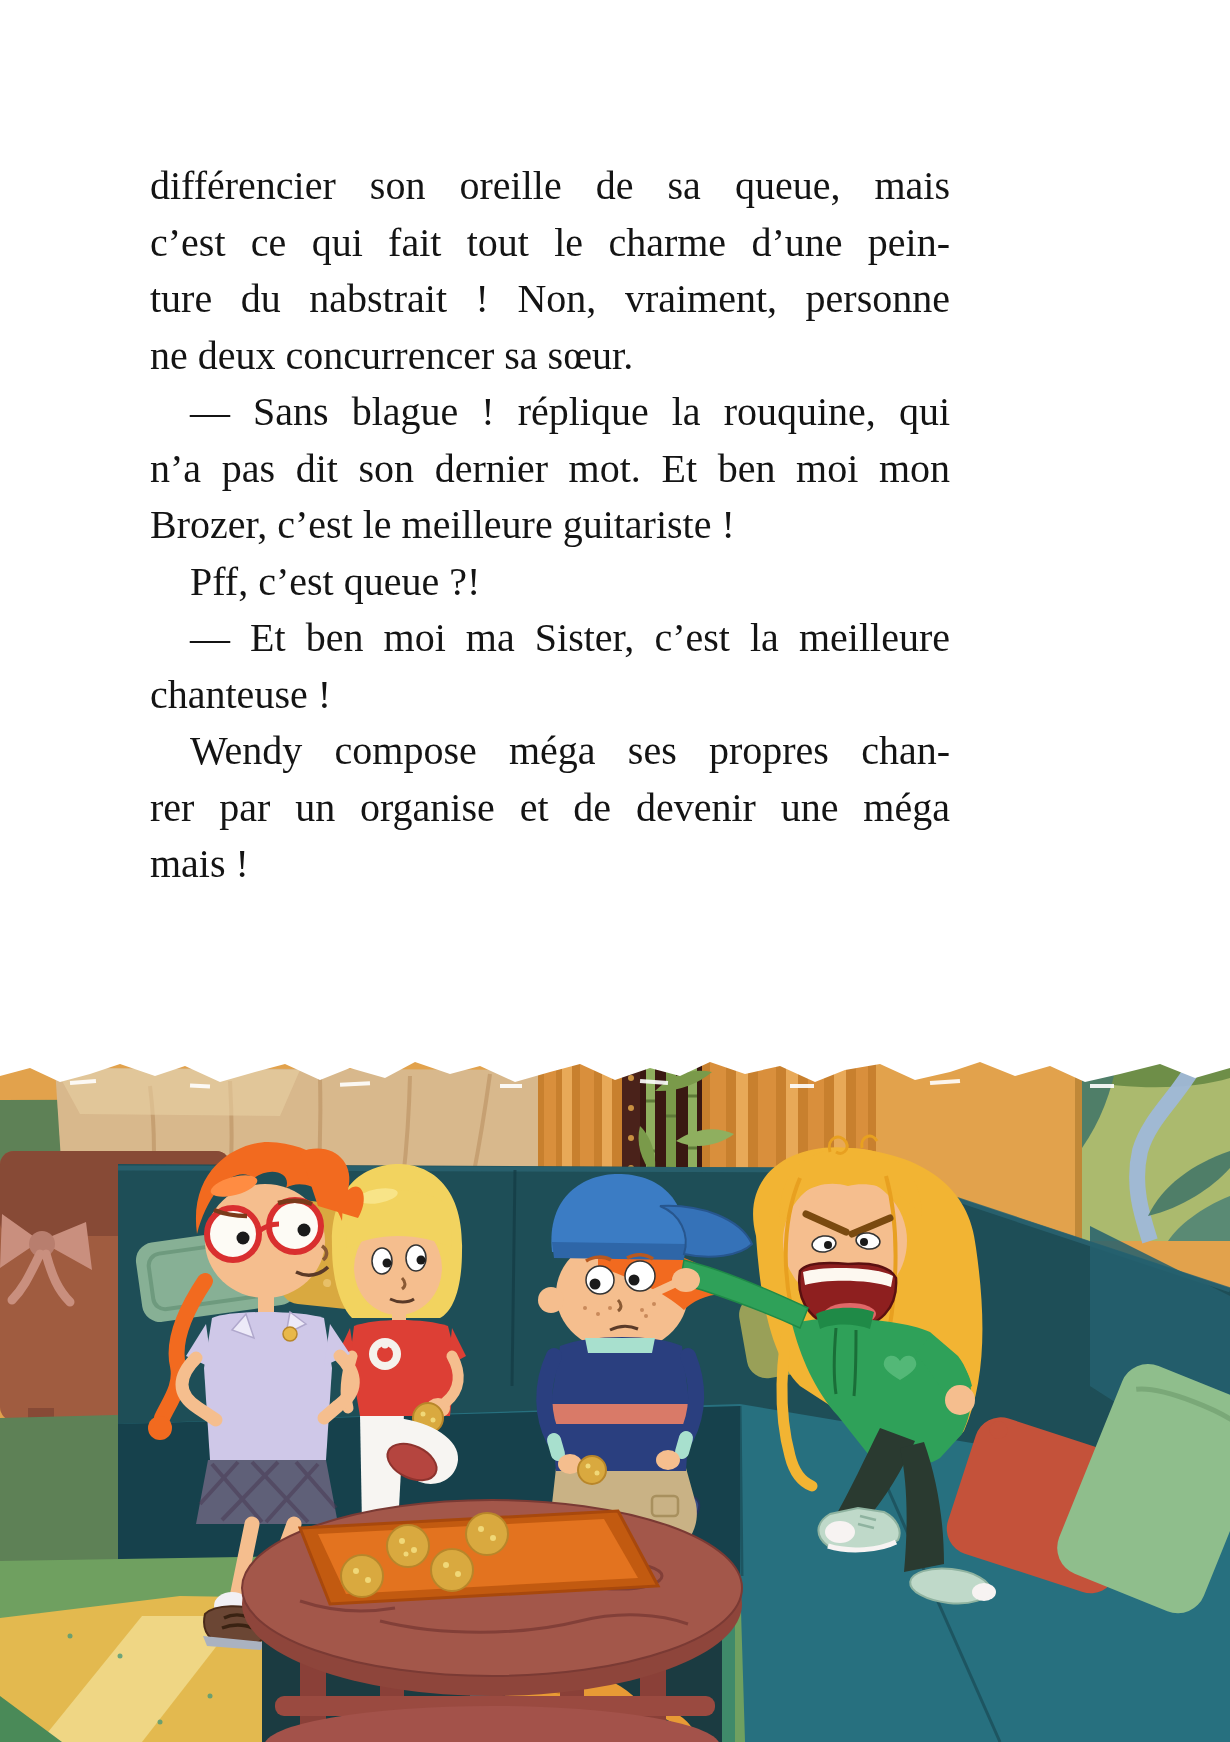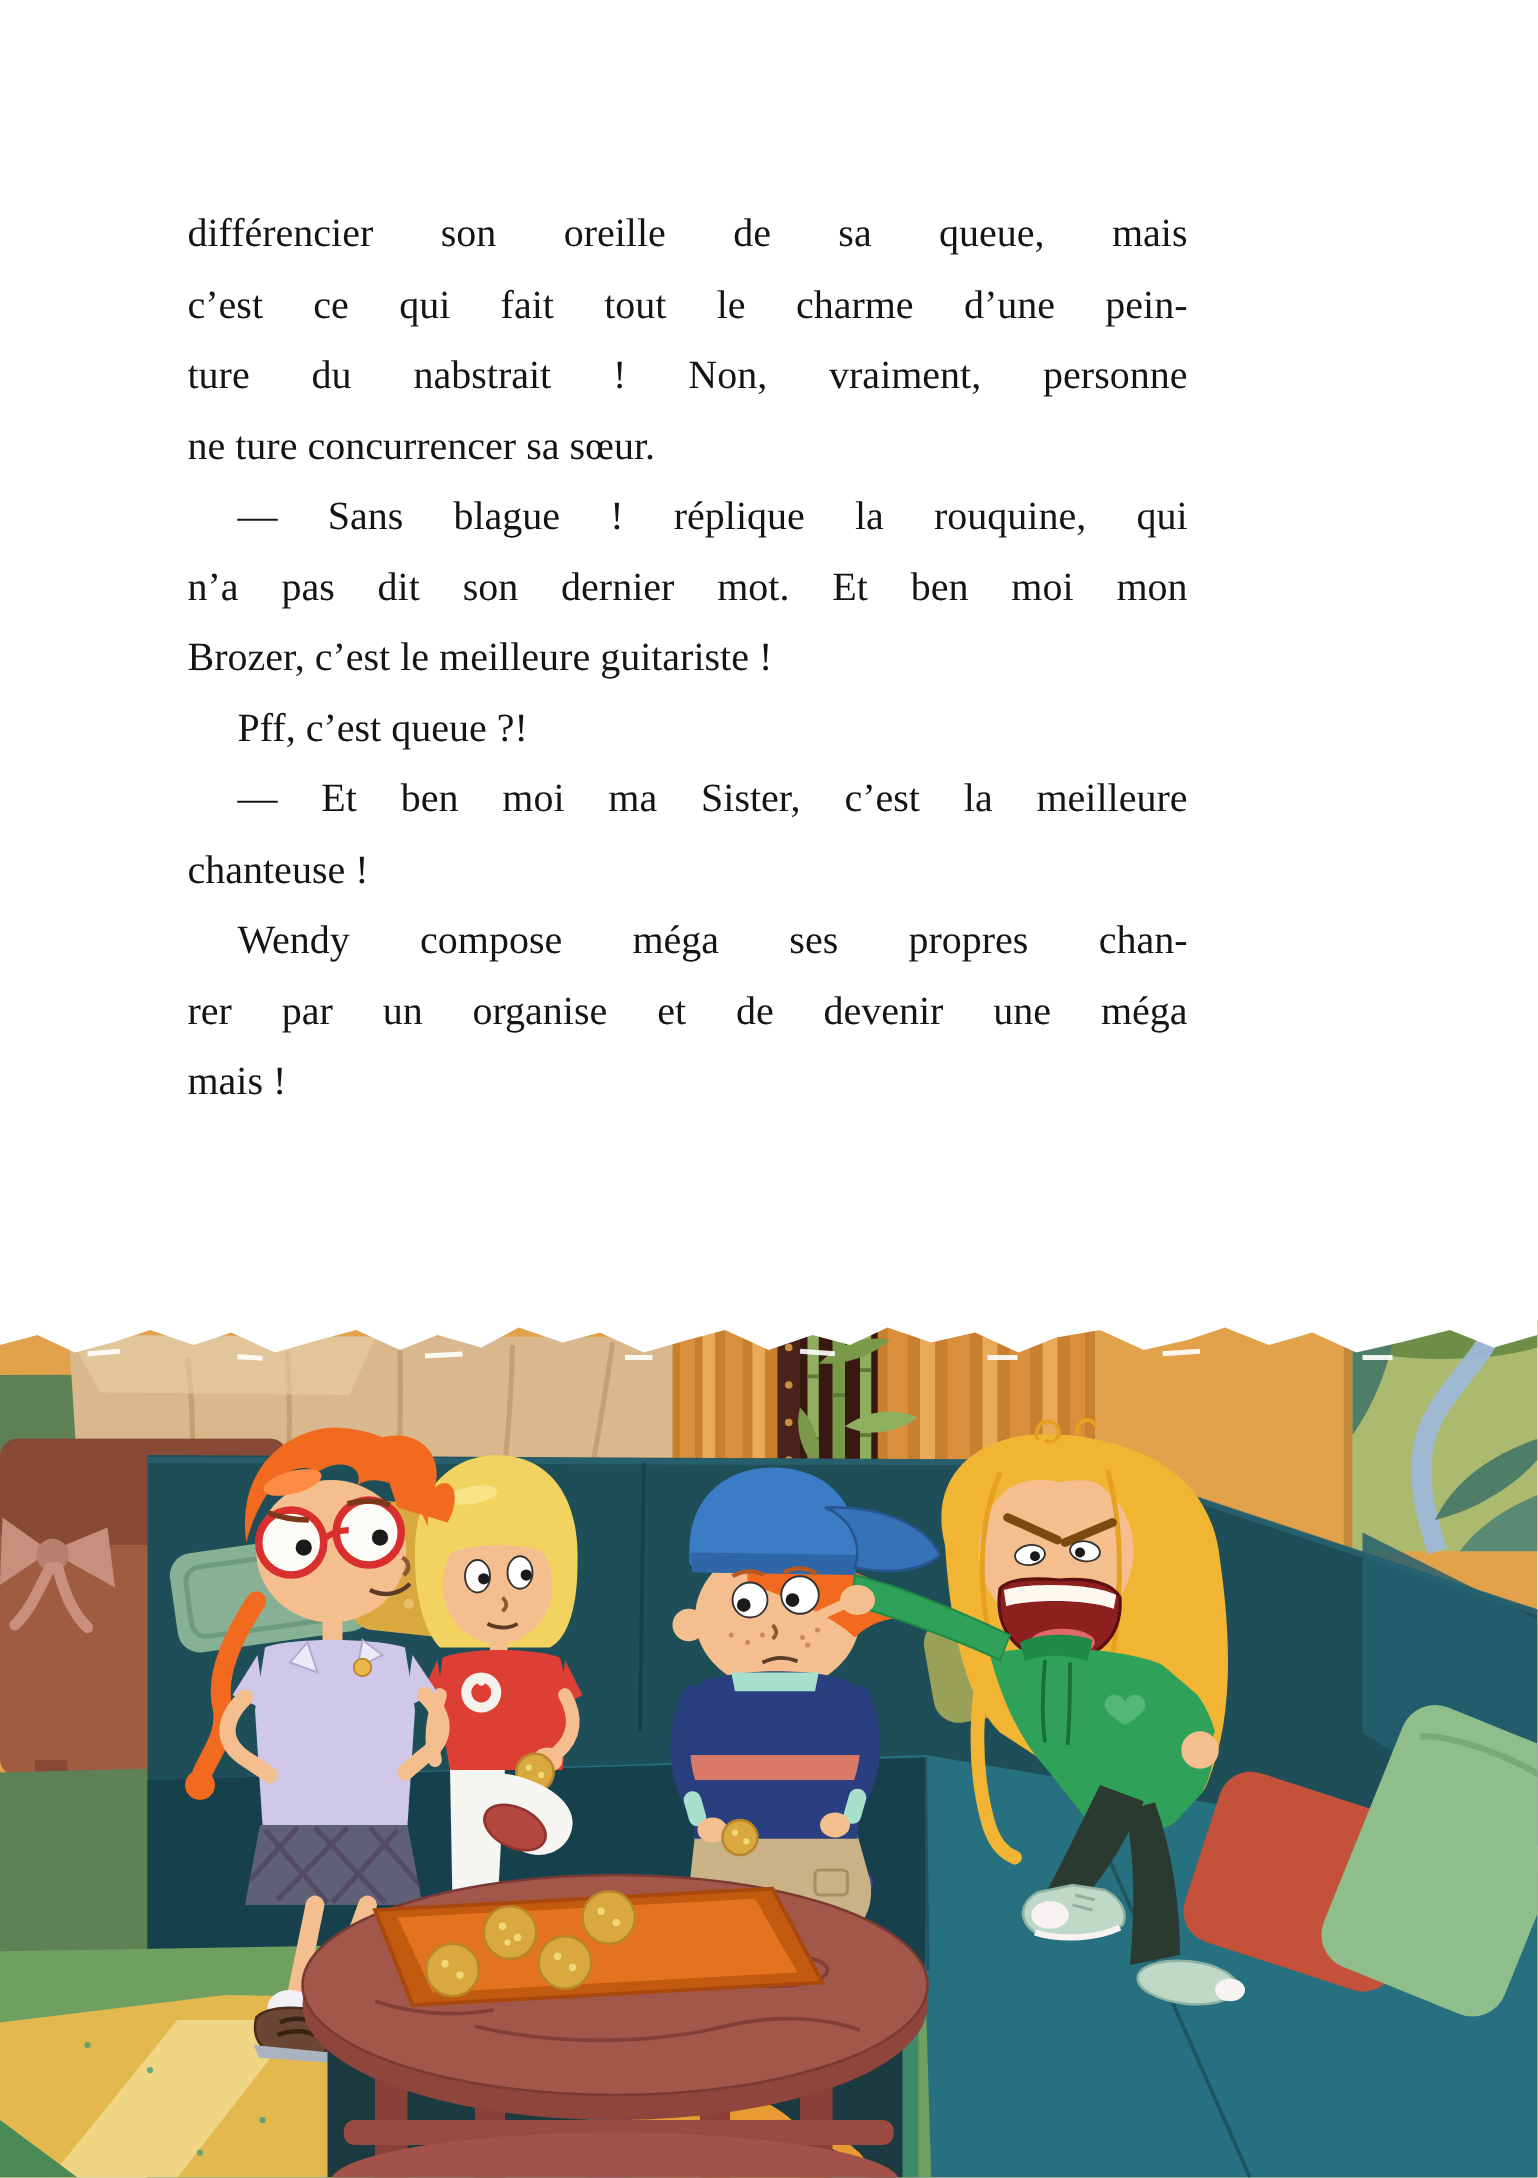--- a/index.html
+++ b/index.html
@@ -15,37 +15,37 @@
     --skin:#F5BE8E; --redHair:#F26A1F; --blondHair:#F2D35F; --wendyHair:#F2B433;
     --glassesRed:#D92F2F; --poloLavender:#CFC8E8; --skirtGray:#5F6078; --shoeBrown:#6B4634;
     --redShirt:#DD3F35; --capBlue:#3B7CC4; --navySweater:#2A3F7F; --stripeSalmon:#D97A68;
     --mintCuff:#A8E0CE; --pantsBeige:#C9B285; --greenSweater:#2FA159; --pantsDark:#2A3A30; --mintShoe:#BFD9C9;
     --textColor:#141414; --pageBg:#FFFFFF;
   }
   html,body{margin:0;padding:0;}
   body{width:1230px;height:1742px;background:var(--pageBg);position:relative;overflow:hidden;
        font-family:"Liberation Serif","DejaVu Serif",serif;}
   .story{position:absolute;left:150px;top:158px;width:800px;color:var(--textColor);
-         font-size:32px;line-height:56.5px;}
+         font-size:40px;line-height:56.5px;}
   .para{margin:0;}
   .line{text-align:justify;text-align-last:justify;white-space:normal;}
   .line.last{text-align-last:left;}
   .para.indent .line:first-child{text-indent:40px;}
   .illustration{position:absolute;left:0;top:1056px;width:1230px;height:686px;}
   svg{display:block;}
 </style>
 </head>
 <body>
 
 <div class="story">
     <div class="para">
       <div class="line">différencier son oreille de sa queue, mais</div>
       <div class="line">c’est ce qui fait tout le charme d’une pein-</div>
       <div class="line">ture du nabstrait ! Non, vraiment, personne</div>
-      <div class="line last">ne ture concurrencer sa sœur.</div>
+      <div class="line last">ne deux concurrencer sa sœur.</div>
     </div>
     <div class="para indent">
       <div class="line">— Sans blague ! réplique la rouquine, qui</div>
       <div class="line">n’a pas dit son dernier mot. Et ben moi mon</div>
       <div class="line last">Brozer, c’est le meilleure guitariste !</div>
     </div>
     <div class="para indent">
       <div class="line last">Pff, c’est queue ?!</div>
     </div>
     <div class="para indent">

